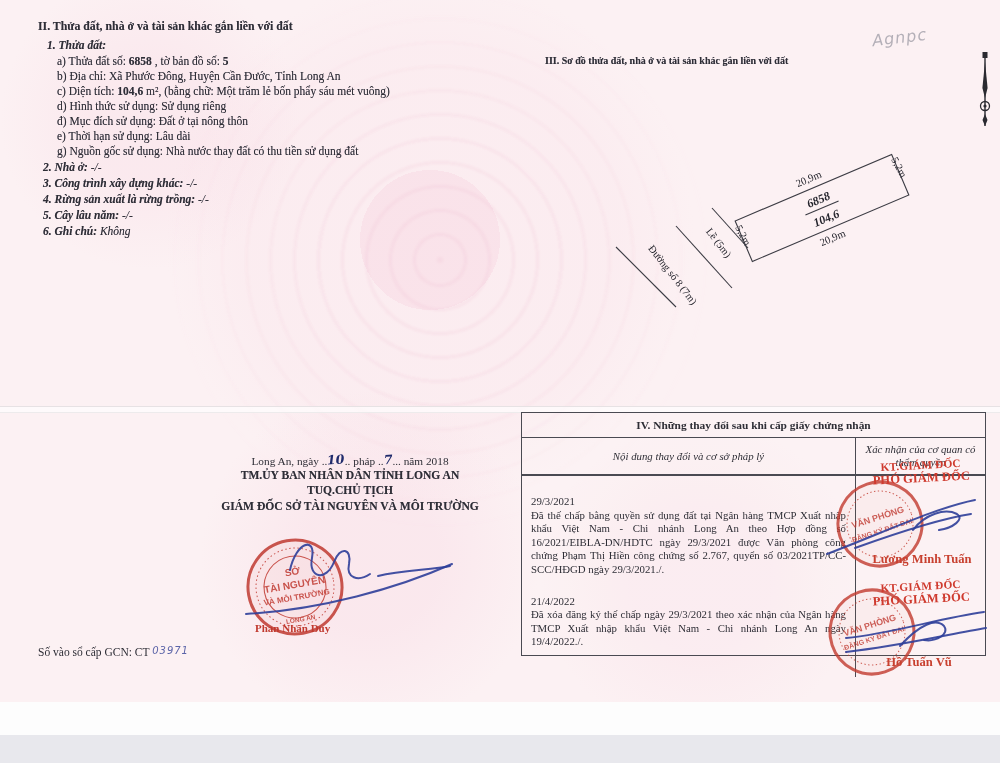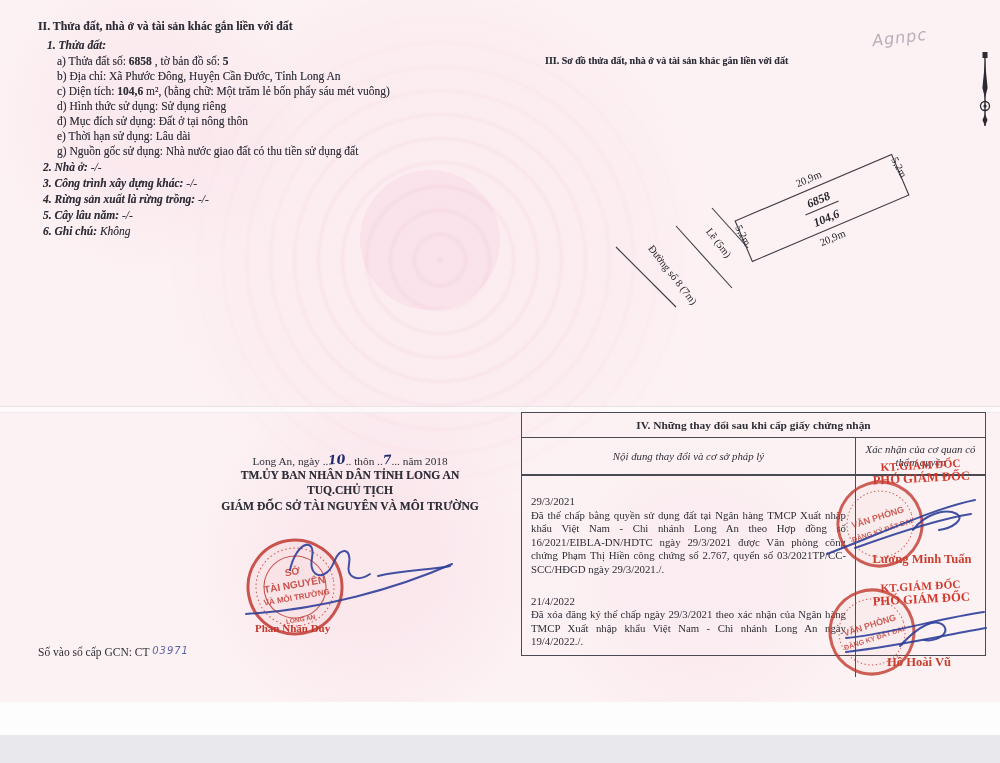--- a/index.html
+++ b/index.html
@@ -88,21 +88,21 @@
 
     <div class="sec2">
       <div class="title">II. Thửa đất, nhà ở và tài sản khác gắn liền với đất</div>
       <div class="sub1">1. Thửa đất:</div>
       <div class="itm"><span>a) Thửa đất số:</span> <span class="bv">6858</span> <span>, tờ bản đồ số:</span> <span class="bv">5</span></div>
       <div class="itm"><span>b) Địa chỉ:</span> <span>Xã Phước Đông, Huyện Cần Đước, Tỉnh Long An</span></div>
       <div class="itm"><span>c) Diện tích:</span> <span class="bv">104,6</span> <span>m²,</span> <span>(bằng chữ: Một trăm lẻ bốn phẩy sáu mét vuông)</span></div>
       <div class="itm"><span>d) Hình thức sử dụng:</span> <span>Sử dụng riêng</span></div>
       <div class="itm"><span>đ) Mục đích sử dụng:</span> <span>Đất ở tại nông thôn</span></div>
       <div class="itm"><span>e) Thời hạn sử dụng:</span> <span>Lâu dài</span></div>
-      <div class="itm"><span>g) Nguồn gốc sử dụng:</span> <span>Nhà nước giao đất có thu tiền sử dụng đất</span></div>
+      <div class="itm"><span>g) Nguồn gốc sử dụng:</span> <span>Nhà nước thay đất có thu tiền sử dụng đất</span></div>
       <div class="num-itm"><span class="lbl">2. Nhà ở:</span> <span>-/-</span></div>
       <div class="num-itm"><span class="lbl">3. Công trình xây dựng khác:</span> <span>-/-</span></div>
       <div class="num-itm"><span class="lbl">4. Rừng sản xuất là rừng trồng:</span> <span>-/-</span></div>
       <div class="num-itm"><span class="lbl">5. Cây lâu năm:</span> <span>-/-</span></div>
       <div class="num-itm"><span class="lbl">6. Ghi chú:</span> <span>Không</span></div>
     </div>
 
     <div class="sec3-title">III. Sơ đồ thửa đất, nhà ở và tài sản khác gắn liền với đất</div>
     <div class="pencil">Agnpc</div>
 
@@ -129,21 +129,21 @@
       <line x1="132" y1="73" x2="168" y2="113"></line>
       <text class="dim" x="136" y="110" text-anchor="middle" transform="rotate(52 136 110)">Lề (5m)</text>
       <line x1="96" y1="91" x2="152" y2="153"></line>
       <text class="dim" x="90" y="142" text-anchor="middle" transform="rotate(52 90 142)">Đường số 8 (7m)</text>
       <line x1="36" y1="112" x2="96" y2="172"></line>
     </svg>
 
     <div class="fold"></div>
 
     <div class="sign-block">
-      <div><span>Long An, ngày ..</span><span class="hand">10</span><span>.. thôn ..</span><span class="hand">7</span><span>... năm 2018</span></div>
+      <div><span>Long An, ngày ..</span><span class="hand">10</span><span>.. pháp ..</span><span class="hand">7</span><span>... năm 2018</span></div>
       <div class="org">TM.ỦY BAN NHÂN DÂN TỈNH LONG AN</div>
       <div class="org">TUQ.CHỦ TỊCH</div>
       <div class="org">GIÁM ĐỐC SỞ TÀI NGUYÊN VÀ MÔI TRƯỜNG</div>
     </div>
 
     <svg class="main-stamp" width="130" height="130" viewBox="0 0 130 130">
       <g transform="rotate(-10 65 65)" opacity="0.85">
         <circle cx="65" cy="65" r="47" fill="rgba(222,120,110,0.07)" stroke="#c03a31" stroke-width="3"></circle>
         <circle cx="65" cy="65" r="39" fill="none" stroke="#c03a31" stroke-width="1" stroke-dasharray="1.5 2.6"></circle>
         <circle cx="65" cy="65" r="31" fill="none" stroke="#c03a31" stroke-width="1.1"></circle>
@@ -186,21 +186,21 @@
         <div class="confirm-t" style="left:336px;width:126px;top:-17px;">
           <div class="t1">KT.GIÁM ĐỐC</div>
           <div class="t2">PHÓ GIÁM ĐỐC</div>
         </div>
         <div class="confirm-n" style="left:336px;width:128px;top:76px;">Lương Minh Tuấn</div>
 
         <div class="confirm-t" style="left:336px;width:126px;top:104px;">
           <div class="t1">KT.GIÁM ĐỐC</div>
           <div class="t2">PHÓ GIÁM ĐỐC</div>
         </div>
-        <div class="confirm-n" style="left:336px;width:122px;top:179px;">Hồ Hoài Vũ</div>
+        <div class="confirm-n" style="left:336px;width:122px;top:179px;">Hồ Tuấn Vũ</div>
 
         <svg class="office-stamp" style="left:303px;top:-7px;" width="110" height="110" viewBox="0 0 110 110">
           <g transform="rotate(-18 55 55)" opacity="0.8">
             <circle cx="55" cy="55" r="42" fill="rgba(222,120,110,0.06)" stroke="#c23a2e" stroke-width="3"></circle>
             <circle cx="55" cy="55" r="33" fill="none" stroke="#c23a2e" stroke-width="1" stroke-dasharray="1.4 2.4"></circle>
             <text x="55" y="51" font-size="9">VĂN PHÒNG</text>
             <text x="55" y="64" font-size="7">ĐĂNG KÝ ĐẤT ĐAI</text>
           </g>
         </svg>
         <svg class="conf-sig" style="left:293px;top:8px;" width="170" height="85" viewBox="0 0 170 85">

